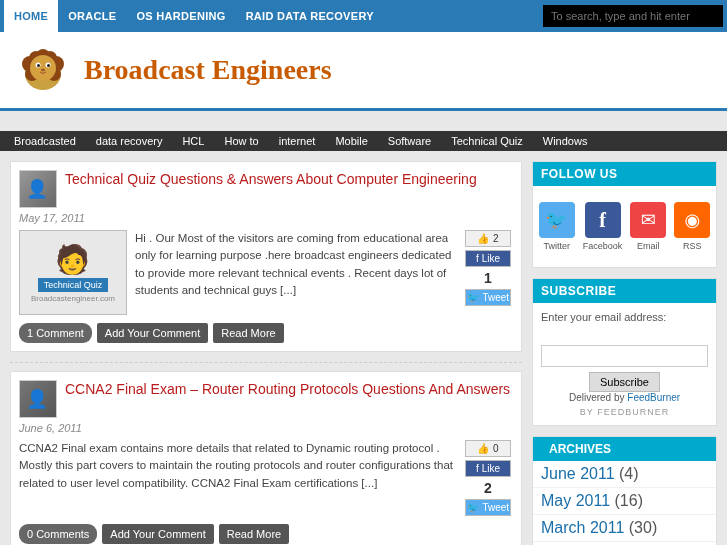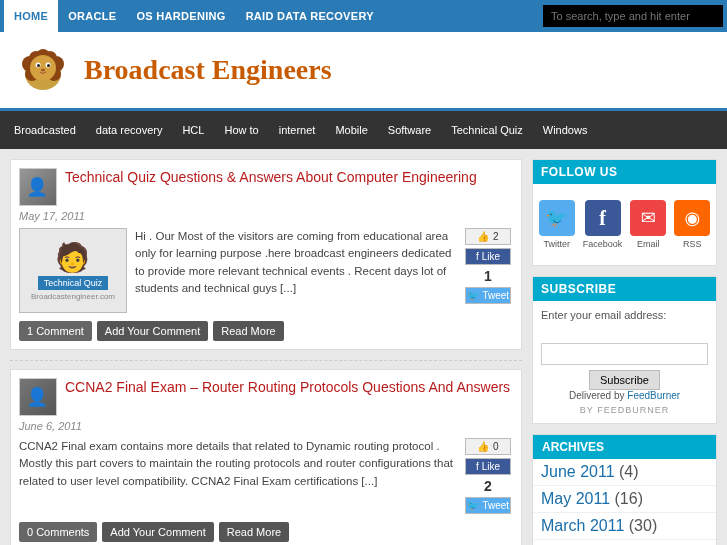--- a/index.html
+++ b/index.html
@@ -24,21 +24,21 @@
     .article-body { display: flex; gap: 8px; }
     .article-text { flex: 1; color: #444; font-size: 11.5px; line-height: 1.5; }
     .article-social { display: flex; flex-direction: column; gap: 3px; align-items: center; width: 50px; flex-shrink: 0; }
     .social-btn { border: 1px solid #bbb; padding: 2px 5px; font-size: 10px; cursor: pointer; text-align: center; width: 46px; display: flex; align-items: center; justify-content: center; gap: 3px; }
     .social-btn.likes { background: #f0f0f0; color: #333; font-size: 10px; }
     .social-btn.fb-like { background: #3b5998; color: #fff; font-size: 10px; }
     .social-btn.tweet { background: #55acee; color: #fff; font-size: 10px; }
     .social-count { font-size: 14px; font-weight: bold; color: #333; text-align: center; width: 46px; }
     .article-actions { display: flex; gap: 5px; margin-top: 8px; flex-wrap: wrap; }
     .action-btn { background: #555; color: #fff; border: none; padding: 4px 8px; font-size: 11px; cursor: pointer; border-radius: 2px; }
-    .action-btn.comment { background: #666; }
+    .action-btn.comment { background: #666; border-radius: 9px; }
 
     .article-divider { border: none; border-top: 1px dashed #ccc; margin: 8px 0; }
 
     
     .sidebar-section { background: #fff; border: 1px solid #ddd; margin-bottom: 10px; }
     .sidebar-section-title { background: #00aacc; color: #fff; font-size: 12px; font-weight: bold; padding: 5px 8px; text-transform: uppercase; letter-spacing: 0.5px; }
     .sidebar-section-body { padding: 8px; }
 
     
     .follow-icons { display: flex; gap: 8px; justify-content: center; padding: 8px 0; }
@@ -52,21 +52,21 @@
 
     
     .subscribe-label { font-size: 11px; color: #555; margin-bottom: 22px; }
     .subscribe-input { width: 100%; border: 1px solid #ccc; padding: 4px; font-size: 11px; margin-bottom: 5px; }
     .subscribe-btn { background: #ddd; border: 1px solid #bbb; padding: 3px 10px; font-size: 11px; cursor: pointer; display: block; margin: 0 auto; }
     .delivered-by { font-size: 10px; color: #555; text-align: center; }
     .delivered-by a { color: #1a6faa; text-decoration: none; }
     .feedburner-logo { text-align: center; font-size: 9px; color: #999; margin-top: 4px; letter-spacing: 1px; }
 
     
-    .archives-section-title { background: #00aacc; color: #fff; font-size: 12px; font-weight: bold; padding: 5px 9px; text-transform: uppercase; }
+    .archives-section-title { background: #00aacc; color: #fff; font-size: 12px; font-weight: bold; padding: 5px 16px; text-transform: uppercase; }
     .archive-item { padding: 4px 8px; font-size: 16px; border-bottom: 1px solid #f0f0f0; }
     .archive-item a { color: #1a6faa; text-decoration: none; }
     .archive-item .count { color: #555; }
 
     .thumb-person { 
       width: 38px; height: 38px;
       background: linear-gradient(135deg, #999, #666);
       border-radius: 2px;
       display: flex; align-items: center; justify-content: center;
       font-size: 18px;
@@ -130,21 +130,21 @@
       <circle cx="36.5" cy="23.5" r="1.5" fill="#222"></circle>
 
       <ellipse cx="31" cy="28" rx="2" ry="1.2" fill="#a0522d"></ellipse>
 
       <path d="M28 30 Q31 33 34 30" stroke="#a0522d" stroke-width="1" fill="none"></path>
     </svg>
   </div>
   <div style="font-size:28px; font-weight:bold; color:#c85a00; font-family:Georgia,serif;">Broadcast Engineers</div>
 </header>
 
-<nav style="background:#333; display:flex; align-items:center; height:38px; padding:0 4px;">
+<nav style="background:#333; display:flex; align-items:center; height:20px; padding:0 4px;margin-top:20px;">
   <div class="cat-nav-item">Broadcasted</div>
   <div class="cat-nav-item">data recovery</div>
   <div class="cat-nav-item">HCL</div>
   <div class="cat-nav-item">How to</div>
   <div class="cat-nav-item">internet</div>
   <div class="cat-nav-item">Mobile</div>
   <div class="cat-nav-item">Software</div>
   <div class="cat-nav-item">Technical Quiz</div>
   <div class="cat-nav-item">Windows</div>
 </nav>

